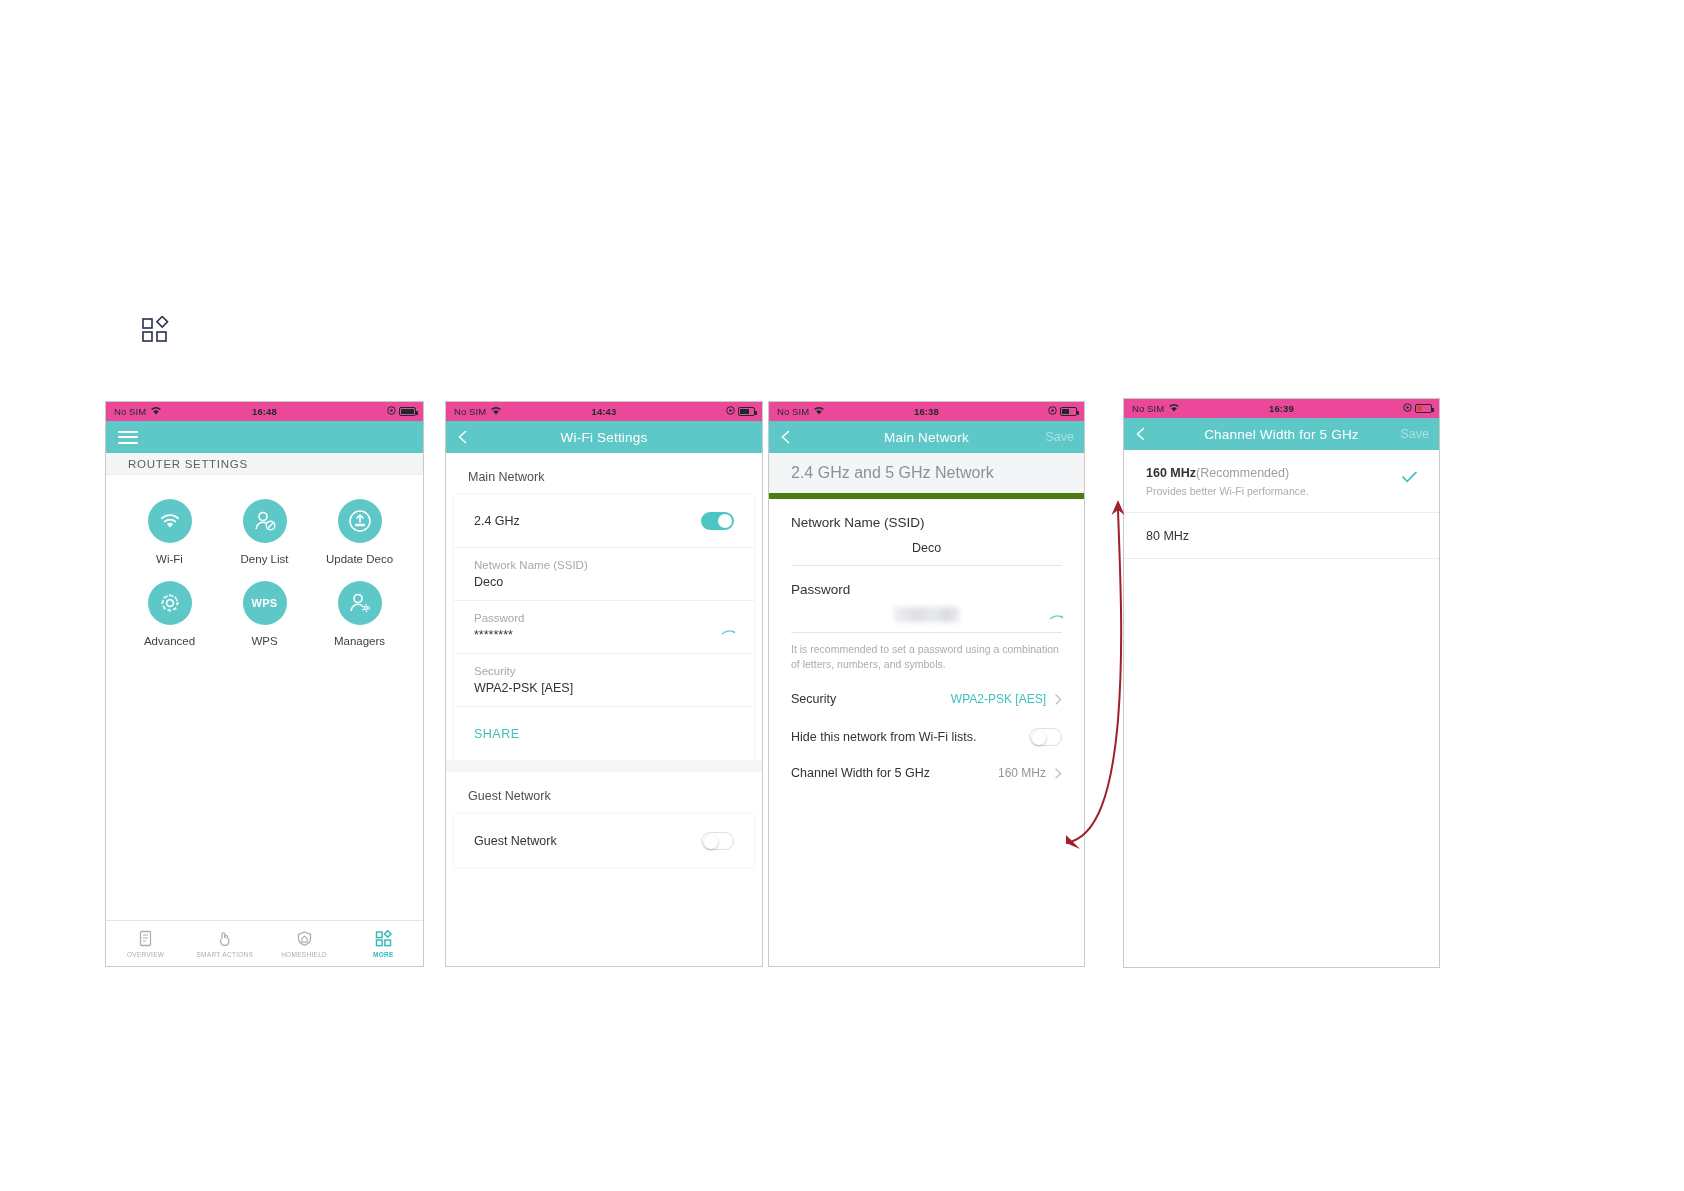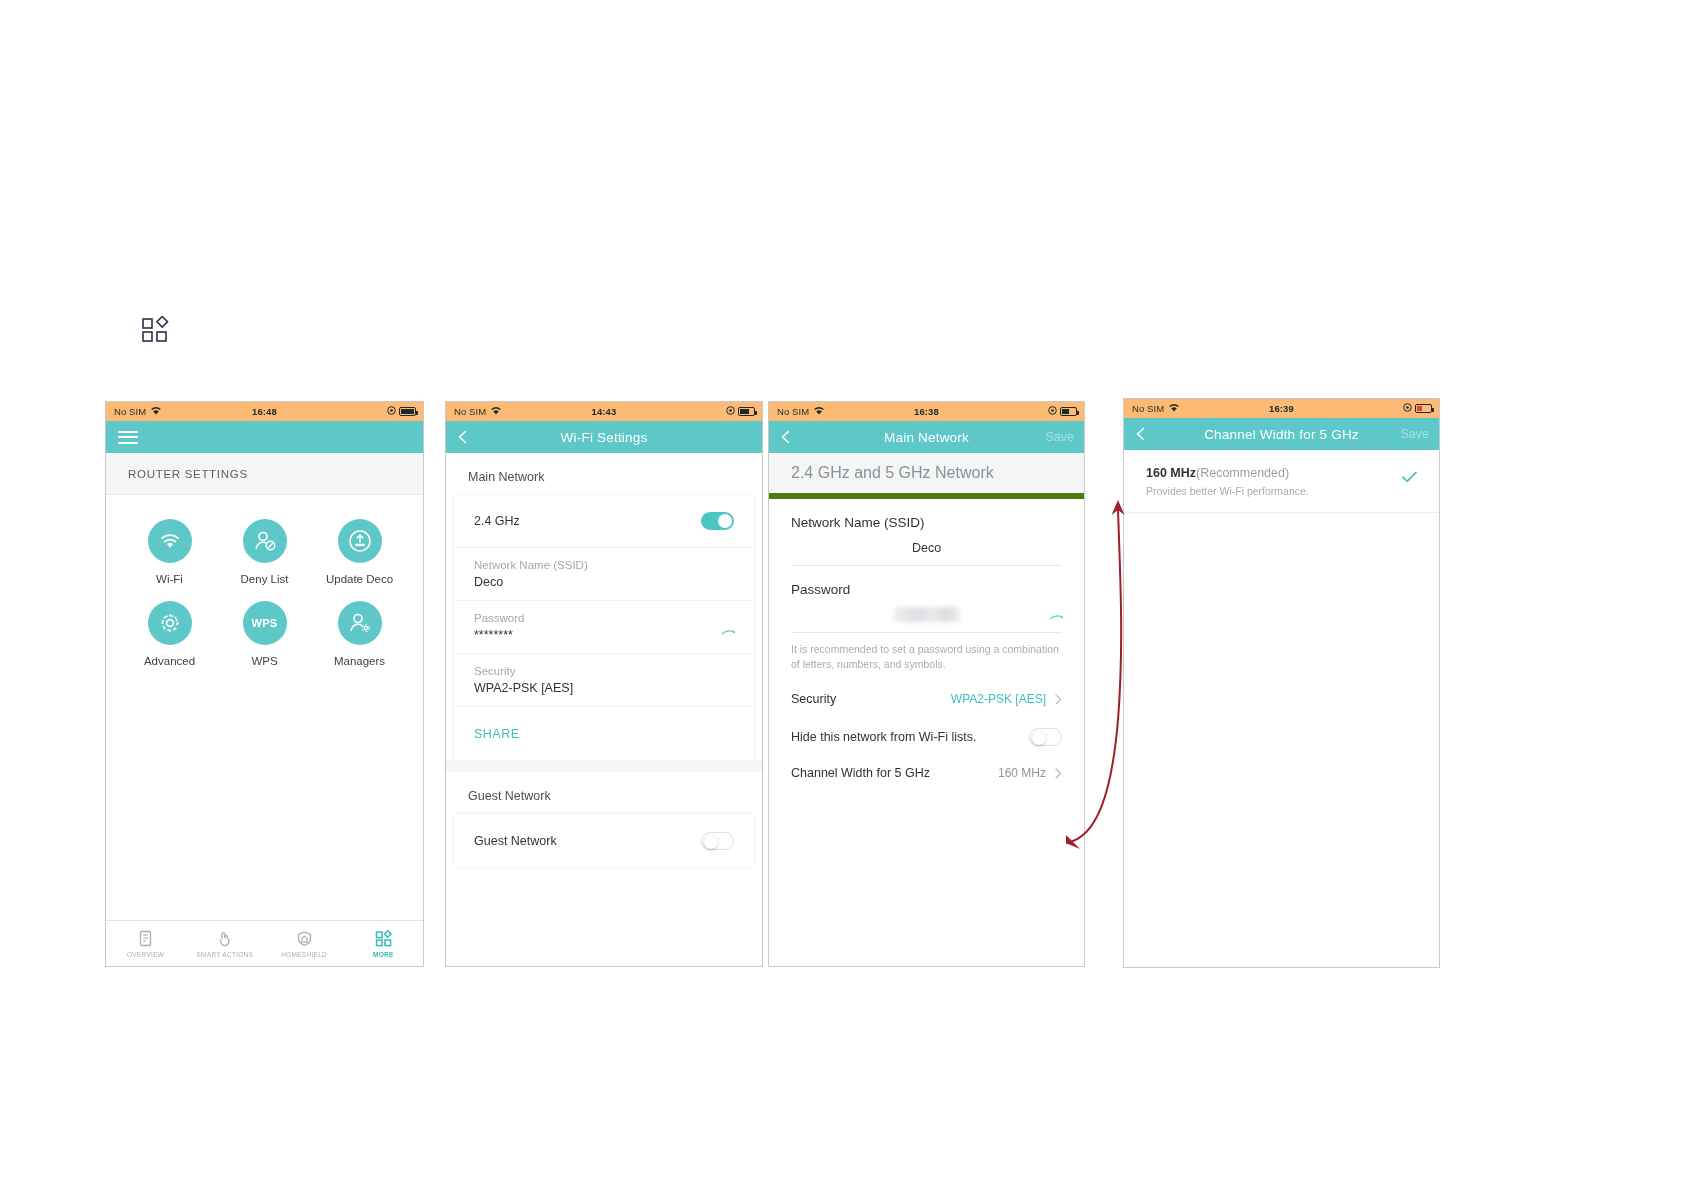--- a/index.html
+++ b/index.html
@@ -21,21 +21,21 @@
     border:1px solid #c9c9c9;
     overflow:hidden;
   }
   #phone1 { left:105px; top:401px; width:319px; height:566px; }
   #phone2 { left:445px; top:401px; width:318px; height:566px; }
   #phone3 { left:768px; top:401px; width:317px; height:566px; }
   #phone4 { left:1123px; top:398px; width:317px; height:570px; }
 
   
   .statusbar {
-    height:19px; background:#fdba74; color:#1b2a2a;
+    height:19px; background:#ec4899; color:#1b2a2a;
     display:flex; align-items:center; position:relative;
     font-size:9.5px; letter-spacing:.1px;
   }
   .sb-left { position:absolute; left:8px; display:flex; align-items:center; gap:4px; }
   .sb-time { position:absolute; left:0; right:0; text-align:center; font-weight:bold; font-size:9.5px; }
   .sb-right { position:absolute; right:7px; display:flex; align-items:center; gap:3px; }
   .batt { width:17px; height:9px; border:1px solid #1b2a2a; border-radius:2px; position:relative; }
   .batt::after { content:""; position:absolute; right:-3px; top:2.5px; width:2px; height:4px; background:#1b2a2a; border-radius:0 1px 1px 0; }
   .batt i { position:absolute; left:1px; top:1px; bottom:1px; background:#1b2a2a; display:block; }
   .batt.red i { background:#e04040; }
@@ -52,21 +52,21 @@
   }
   .navbar .save {
     position:absolute; right:10px; top:50%; transform:translateY(-50%);
     color:rgba(255,255,255,.45); font-size:12.5px;
   }
   .hamburger { position:absolute; left:12px; top:50%; transform:translateY(-50%); width:20px; }
   .hamburger span { display:block; height:2px; background:#fff; margin:3.5px 0; border-radius:1px; }
 
   
   .section-head {
-    height:42px; background:#f4f5f6; display:flex; align-items:center;
+    height:22px; background:#f4f5f6; display:flex; align-items:center;
     padding-left:22px; font-size:11.5px; color:#5a5f63; letter-spacing:.7px;
     border-bottom:1px solid #ececec;
   }
   .grid {
     display:grid; grid-template-columns:repeat(3,1fr);
     row-gap:16px; padding:24px 16px 0 16px; background:#fff;
   }
   .tile { display:flex; flex-direction:column; align-items:center; }
   .tile .circle {
     width:44px; height:44px; border-radius:50%; background:#5ec8c8;
@@ -511,20 +511,27 @@
           <span>160 MHz</span><em>(Recommended)</em>
         </div>
         <div class="od">Provides better Wi-Fi performance.</div>
       </div>
       <span class="check">
         <svg width="15" height="12" viewBox="0 0 15 12">
             <path d="M1 6.2 L5.2 10.3 L14 1.4" fill="none" stroke="#3fc0bd" stroke-width="1.7" stroke-linecap="round"></path>
           </svg>
       </span>
     </div>
+    <div class="opt">
+      <div>
+        <div class="ot">
+          <span style="font-weight:normal">80 MHz</span><em></em>
+        </div>
+      </div>
+    </div>
   </div>
 </div>
 
 <svg class="anno">
   <path d="M1066 843 C1098 838, 1112 790, 1118 720 C1124 645, 1120 570, 1118 510" fill="none" stroke="#a01f2d" stroke-width="2"></path>
   <path d="M1118 500 l-6.5 15 l6.5 -5 l6.5 5 Z" fill="#a01f2d"></path>
   <path d="M1066 843 l14 6 l-14 -14 Z" fill="#a01f2d"></path>
 </svg>
 
 </body></html>

